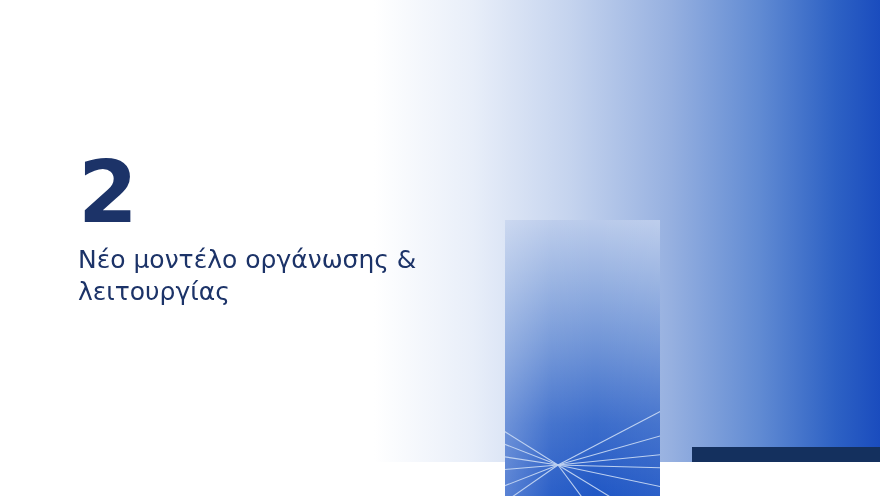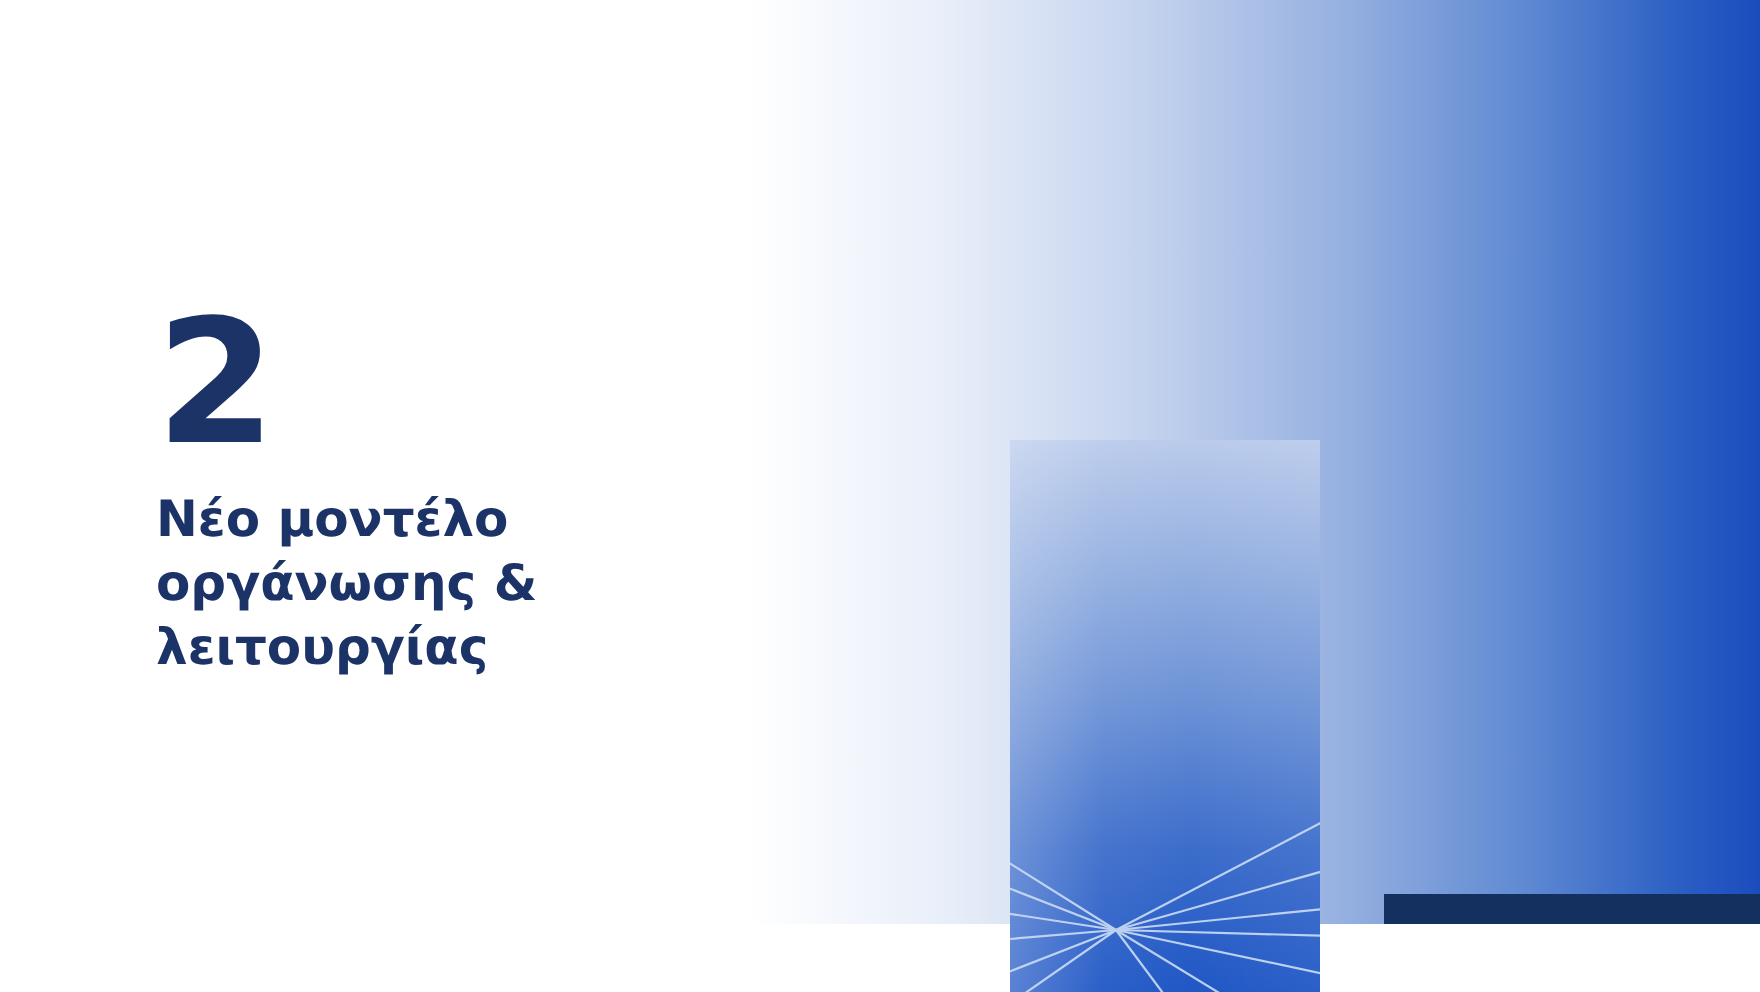--- a/index.html
+++ b/index.html
@@ -119,21 +119,21 @@
     font-size: 86px;
     font-weight: 700;
     line-height: 0.95;
     color: #1c3368;
     letter-spacing: -1px;
     margin: 0 0 10px 0;
   }
   .section-title {
     font-family: "DejaVu Sans", sans-serif;
     font-size: 25px;
-    font-weight: 700;
+    font-weight: 400;
     line-height: 1.28;
     color: #1c3368;
     margin: 0;
     max-width: 340px;
   }
 </style>
 </head>
 <body>
 
 <div id="slide">

